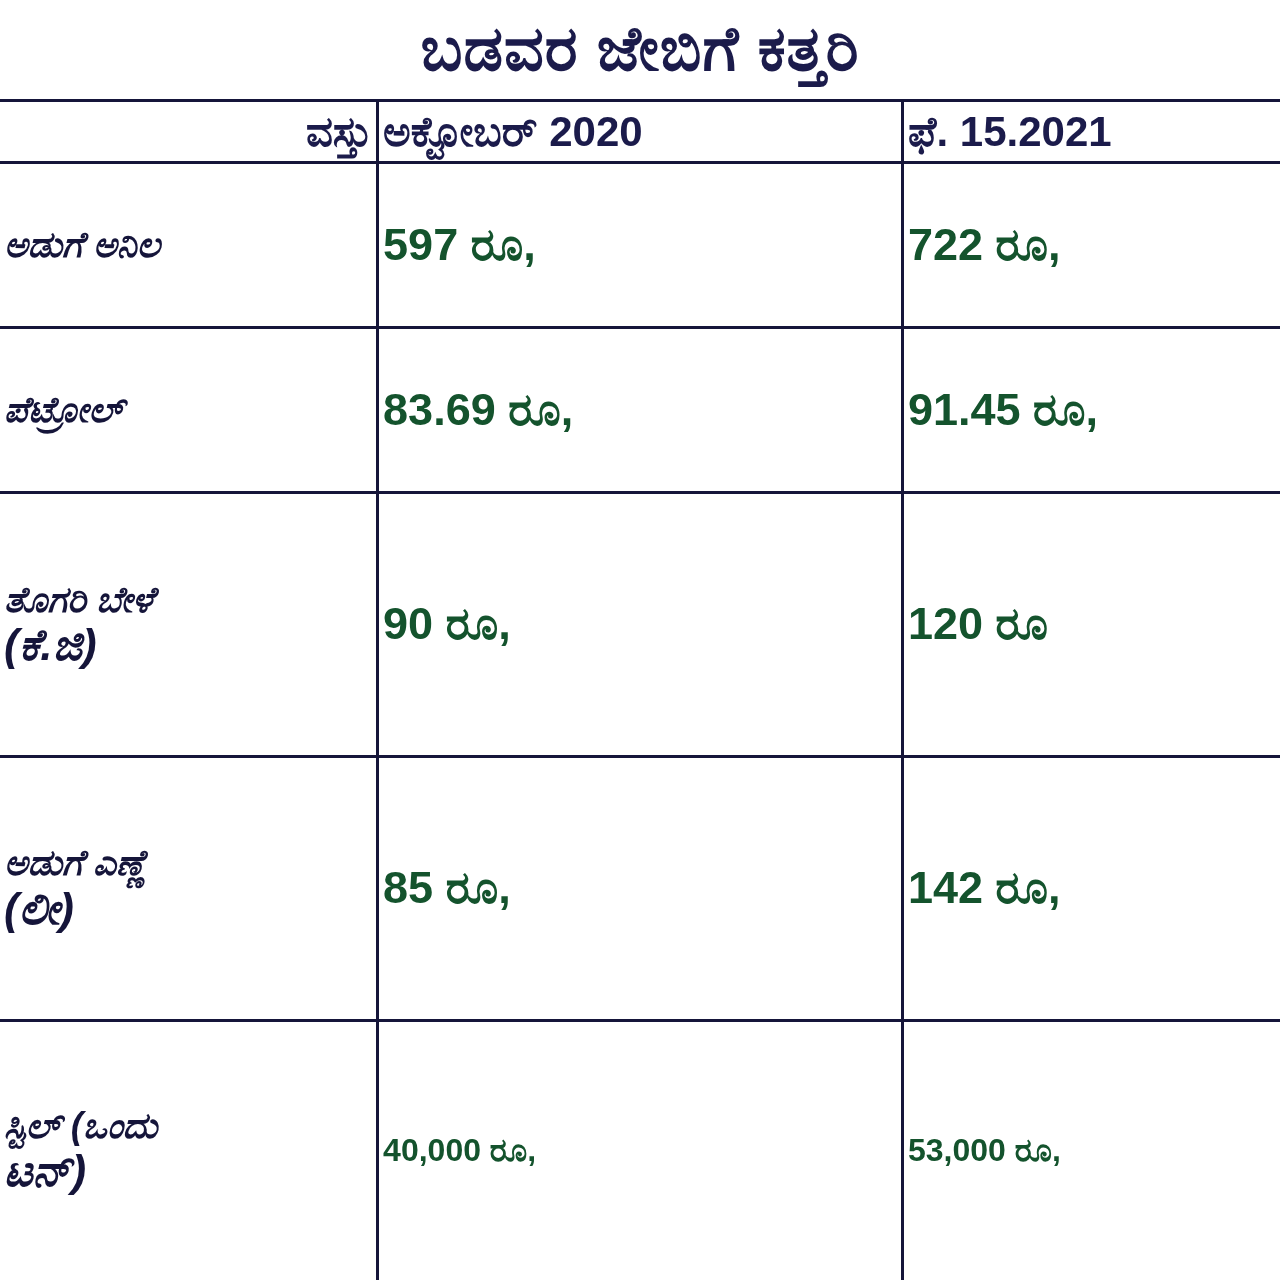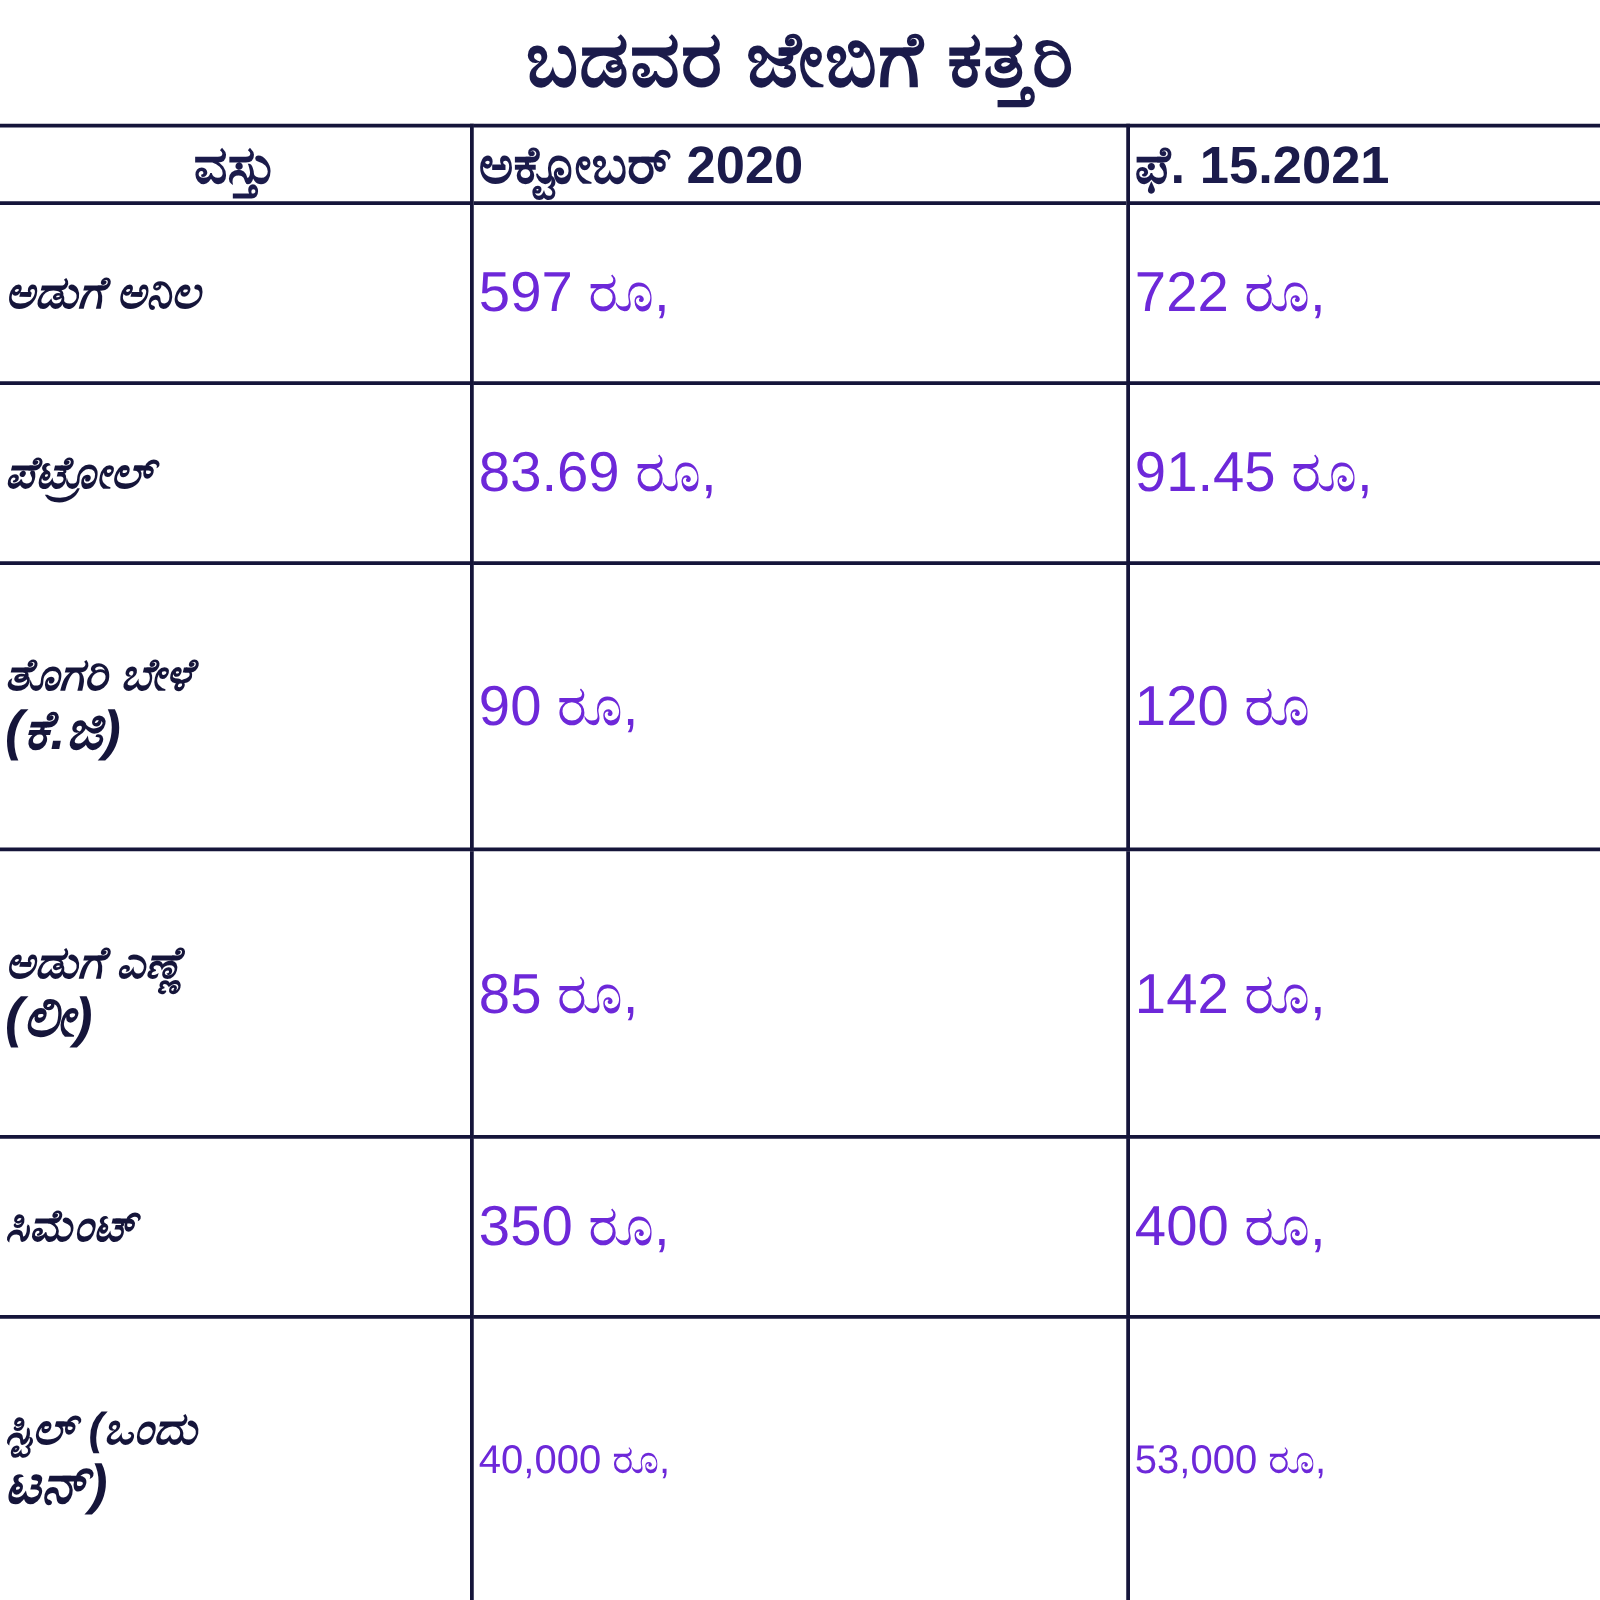--- a/index.html
+++ b/index.html
@@ -54,36 +54,36 @@
   col.c-oct  { width: 41%; }
   col.c-feb  { width: 29.5%; }
 
   .head-cell {
     font-size: 42px;
     font-weight: bold;
     color: #1b1b4b;
     padding: 26px 4px;
     white-space: nowrap;
   }
-  .head-cell.item { text-align: center; }
+  .head-cell.item { text-align: right; }
   .item-cell {
     font-size: 36px;
     font-weight: bold;
     color: #15153a;
     font-style: italic;
   }
   .item-cell .sub {
     display: block;
     font-size: 44px;
     font-weight: bold;
   }
   .val-cell {
     font-size: 45px;
-    font-weight: normal;
-    color: #6d28d9;
+    font-weight: bold;
+    color: #14532d;
     white-space: nowrap;
   }
   .val-cell.small { font-size: 32px; }
 </style>
 </head>
 <body>
 
 <div class="page">
 
   <div class="title">ಬಡವರ ಜೇಬಿಗೆ ಕತ್ತರಿ</div>
@@ -127,27 +127,20 @@
       <tr>
         <td class="item-cell">
           <span>ಅಡುಗೆ ಎಣ್ಣೆ</span>
           <span class="sub">(ಲೀ)</span>
         </td>
         <td class="val-cell">85 ರೂ,</td>
         <td class="val-cell">142 ರೂ,</td>
       </tr>
       <tr>
         <td class="item-cell">
-          <span>ಸಿಮೆಂಟ್</span>
-        </td>
-        <td class="val-cell">350 ರೂ,</td>
-        <td class="val-cell">400 ರೂ,</td>
-      </tr>
-      <tr>
-        <td class="item-cell">
           <span>ಸ್ಟಿಲ್ (ಒಂದು</span>
           <span class="sub">ಟನ್)</span>
         </td>
         <td class="val-cell small">40,000 ರೂ,</td>
         <td class="val-cell small">53,000 ರೂ,</td>
       </tr>
     </tbody>
   </table>
 
 </div>

